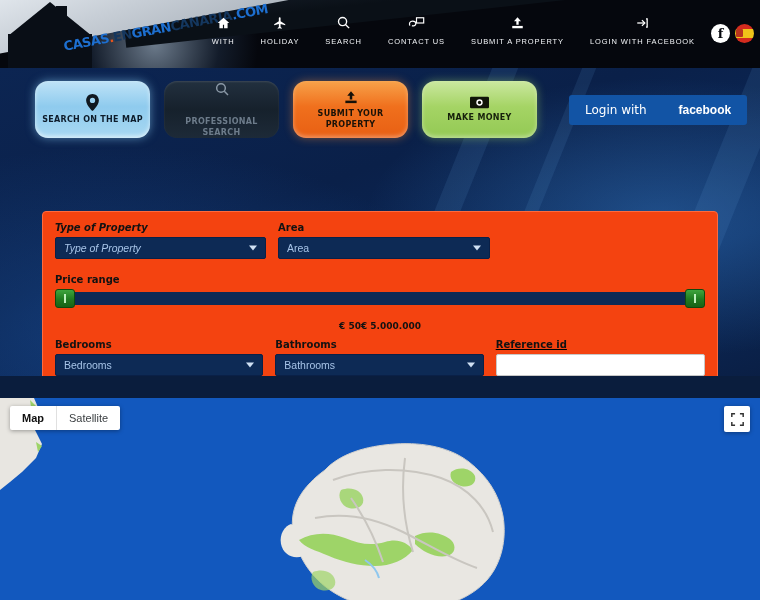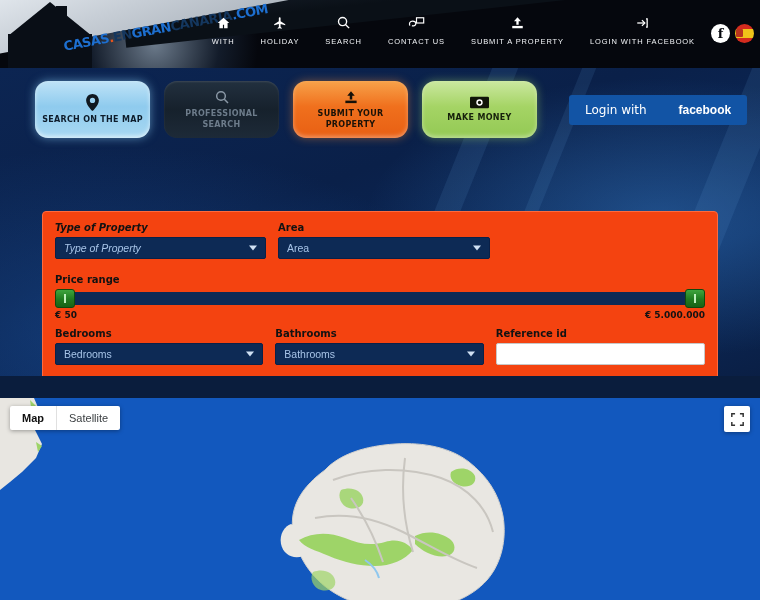--- a/index.html
+++ b/index.html
@@ -125,20 +125,21 @@
   }
   .pill-blue {
     background: linear-gradient(180deg,#bfe3f7 0%, #8fcbee 45%, #a8d8f2 100%);
     box-shadow: 0 0 10px rgba(140,210,250,0.55), inset 0 -2px 4px rgba(255,255,255,0.6);
     color:#0d1c2b;
   }
   .pill-dark {
     background: linear-gradient(180deg,#22303f 0%, #16212c 50%, #1d2a38 100%);
     box-shadow: inset 0 1px 2px rgba(255,255,255,0.12);
     color:#6d7c8b;
+    justify-content:space-between;
   }
   .pill-orange {
     background: linear-gradient(180deg,#f7a24a 0%, #f0701d 45%, #e85f13 100%);
     box-shadow: 0 0 10px rgba(245,140,50,0.45), inset 0 -2px 4px rgba(255,255,255,0.35);
     color:#1a1208;
   }
   .pill-green {
     background: linear-gradient(180deg,#cbe8a0 0%, #a5d465 45%, #93c954 100%);
     box-shadow: 0 0 10px rgba(165,215,100,0.45), inset 0 -2px 4px rgba(255,255,255,0.4);
     color:#16200b;
@@ -203,21 +204,21 @@
     position: relative; height: 13px; margin-top: 5px;
     background: #0d2a55; border-radius: 2px;
   }
   .slider-handle {
     position:absolute; top: -3px; width: 20px; height: 19px; border-radius: 3px;
     background: linear-gradient(180deg,#3ea53e 0%, #1f7a1f 55%, #176217 100%);
     border:1px solid #0d4a0d; cursor: ew-resize;
     display:flex; align-items:center; justify-content:center;
   }
   .slider-handle:after{ content:""; width:2px; height:9px; background:#bdf0bd; }
-  .slider-minmax { display:flex; justify-content:space-between; margin-top: 5px; }
+  .slider-minmax { display:flex; justify-content:center; margin-top: 16px; }
   .slider-minmax span {
     font-size: 9px; font-weight:bold; color:#121212;
     font-family:"DejaVu Sans", sans-serif;
   }
 
   
   .map {
     position: absolute; left:0; top: 398px; width: 760px; height: 224px;
     background: #1258be; overflow: hidden;
   }
@@ -416,21 +417,21 @@
             <span class="select-arrow"></span>
           </div>
         </div>
         <div class="field" style="width:211px;">
           <span class="field-label">Bathrooms</span>
           <div class="select-box">
             <span>Bathrooms</span>
             <span class="select-arrow"></span>
           </div>
         </div>
-        <div class="field" style="width:212px;">
+        <div class="field" style="width:212px;text-decoration:underline;">
           <span class="field-label">Reference id</span>
           <input class="text-input" type="text" placeholder="" style="">
         </div>
       </div>
 
     </div>
   </div>
 
   <div class="map">
 

